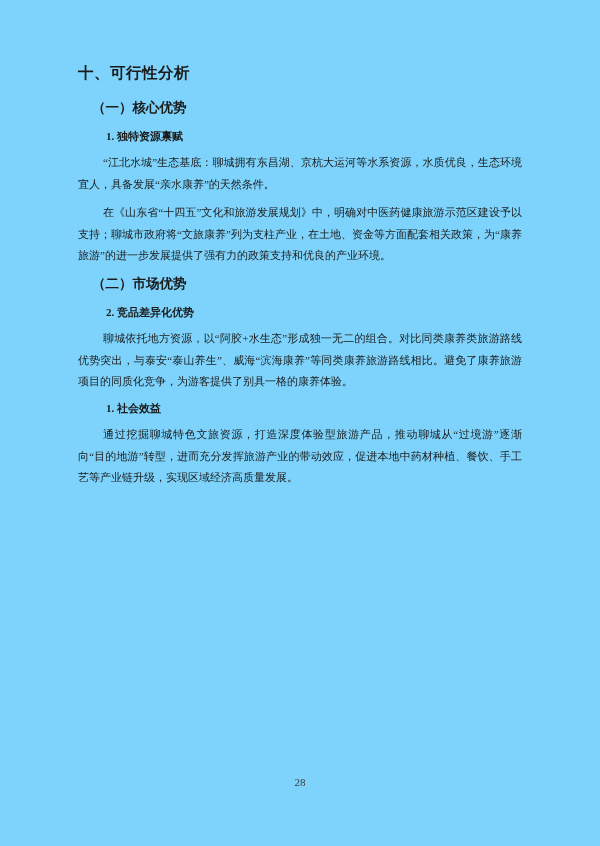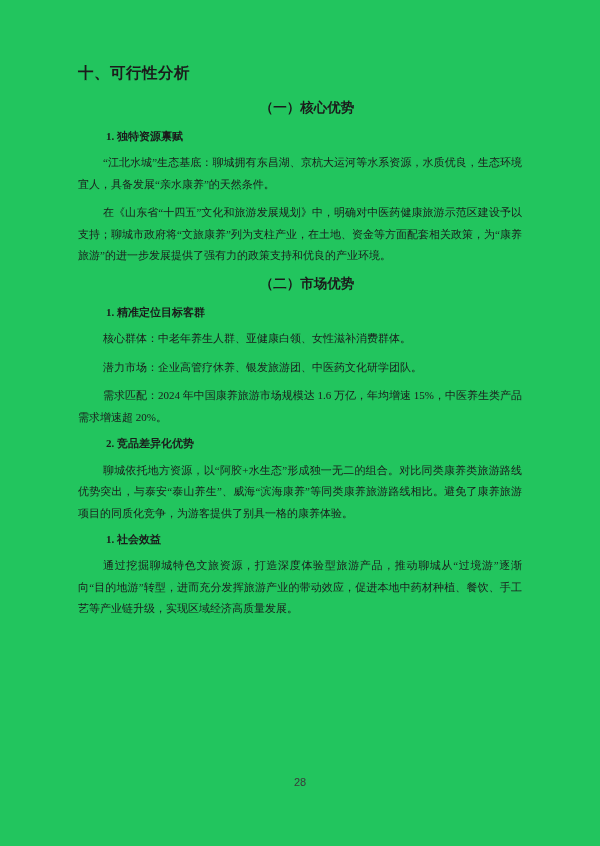--- a/index.html
+++ b/index.html
@@ -7,21 +7,21 @@
     padding: 0;
     background: #e9e9e9;
   }
   body {
     font-family: "Liberation Serif", "DejaVu Serif", serif;
   }
   .page {
     position: relative;
     width: 600px;
     height: 846px;
-    background: #22c55e;
+    background: #7dd3fc;
     margin: 0 auto;
     overflow: hidden;
     box-sizing: border-box;
   }
   .content {
     position: absolute;
     left: 78px;
     top: 62px;
     width: 444px;
     color: #1b1b1b;
@@ -32,21 +32,20 @@
     margin: 0 0 14px 0;
     letter-spacing: 0.5px;
     line-height: 1.4;
   }
   h2.sec-title {
     font-size: 13.5px;
     font-weight: bold;
     margin: 0 0 10px 0;
     text-indent: 14px;
     line-height: 1.5;
-    text-align: center;
   }
   h3.sub-title {
     font-size: 11px;
     font-weight: bold;
     margin: 0 0 8px 0;
     text-indent: 28px;
     line-height: 1.5;
   }
   p.para {
     font-size: 11px;
@@ -57,21 +56,21 @@
     text-justify: inter-ideograph;
   }
   .page-number {
     position: absolute;
     left: 0;
     right: 0;
     top: 776px;
     text-align: center;
     font-size: 11px;
     color: #3a3a3a;
-    font-family: Liberation Sans, sans-serif;
+    font-family: Liberation Serif, serif;
   }
   .blk {
     margin-bottom: 2px;
   }
 </style>
 </head>
 <body>
 
 <div class="page">
   <div class="content">
@@ -87,26 +86,20 @@
       </div>
 
       <div class="blk">
         <p class="para">在《山东省“十四五”文化和旅游发展规划》中，明确对中医药健康旅游示范区建设予以支持；聊城市政府将“文旅康养”列为支柱产业，在土地、资金等方面配套相关政策，为“康养旅游”的进一步发展提供了强有力的政策支持和优良的产业环境。</p>
       </div>
     </div>
 
     <div class="blk">
       <h2 class="sec-title">（二）市场优势</h2>
 
-      <div class="blk">
-        <h3 class="sub-title">1. 精准定位目标客群</h3>
-        <p class="para">核心群体：中老年养生人群、亚健康白领、女性滋补消费群体。</p>
-        <p class="para">潜力市场：企业高管疗休养、银发旅游团、中医药文化研学团队。</p>
-        <p class="para">需求匹配：2024 年中国康养旅游市场规模达 1.6 万亿，年均增速 15%，中医养生类产品需求增速超 20%。</p>
-      </div>
 
       <div class="blk">
         <h3 class="sub-title">2. 竞品差异化优势</h3>
         <p class="para">聊城依托地方资源，以“阿胶+水生态”形成独一无二的组合。对比同类康养类旅游路线优势突出，与泰安“泰山养生”、威海“滨海康养”等同类康养旅游路线相比。避免了康养旅游项目的同质化竞争，为游客提供了别具一格的康养体验。</p>
       </div>
 
       <div class="blk">
         <h3 class="sub-title">1. 社会效益</h3>
         <p class="para">通过挖掘聊城特色文旅资源，打造深度体验型旅游产品，推动聊城从“过境游”逐渐向“目的地游”转型，进而充分发挥旅游产业的带动效应，促进本地中药材种植、餐饮、手工艺等产业链升级，实现区域经济高质量发展。</p>
       </div>

